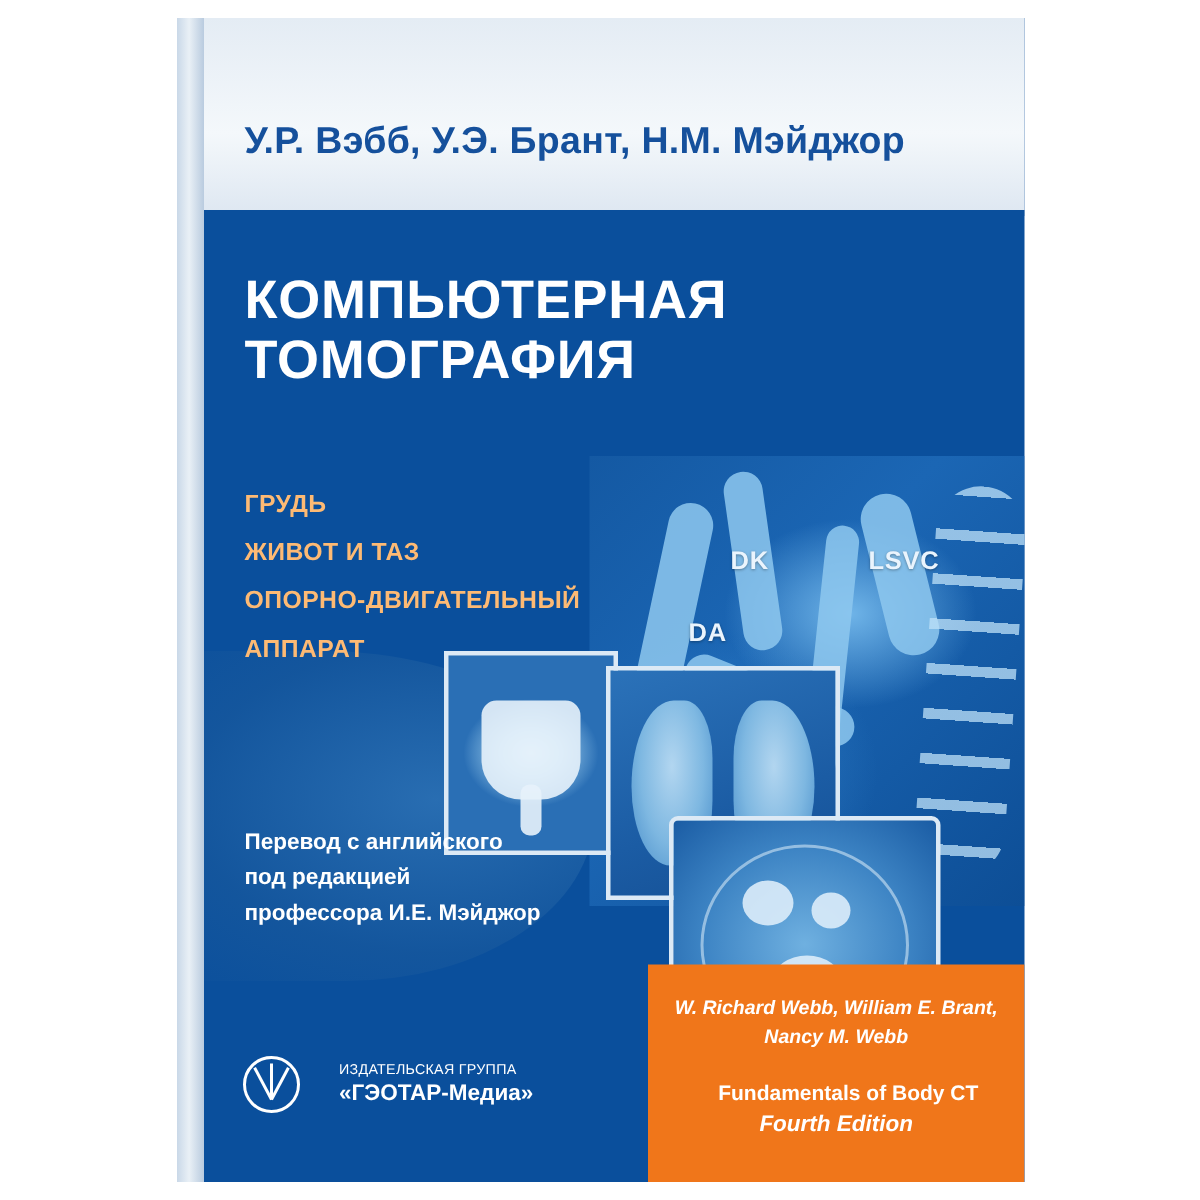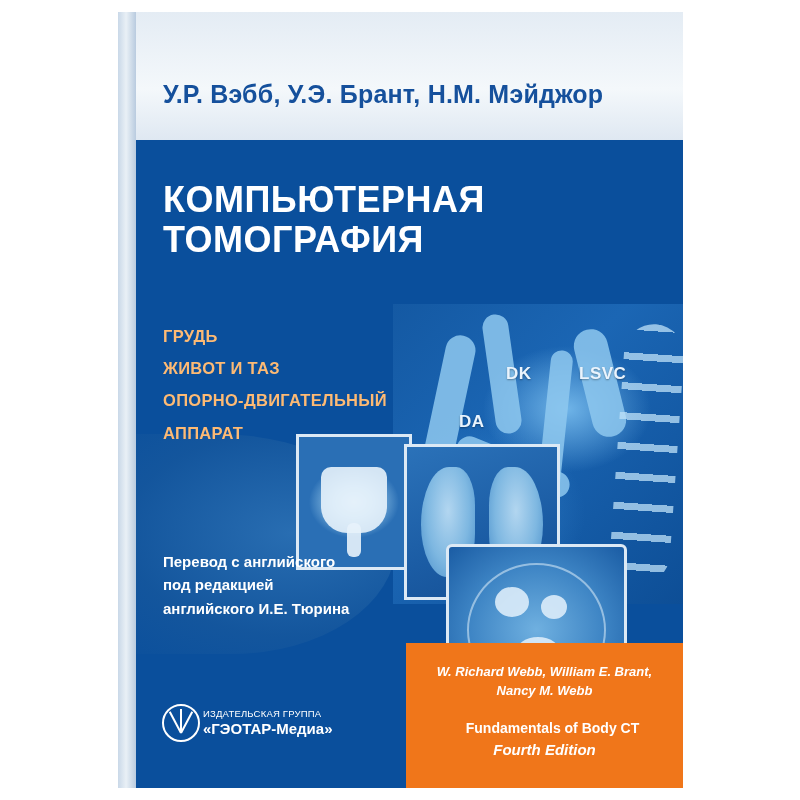--- a/index.html
+++ b/index.html
@@ -124,21 +124,21 @@
     transform: rotate(4deg);
   }
   .ct-label {
     position: absolute;
     color: #eaf4fd;
     font-size: 17px;
     font-weight: bold;
     letter-spacing: 0.5px;
     text-shadow: 0 1px 2px rgba(0,0,0,0.35);
   }
-  .lbl-dk { left: 113px; top: 60px; text-align: center; }
+  .lbl-dk { left: 94px; top: 60px; text-align: center; }
   .lbl-lsvc { left: 186px; top: 60px; }
   .lbl-da { left: 66px; top: 108px; }
 
   
   .ct-spine {
     position: absolute;
     left: 160px;
     top: 290px;
     width: 110px;
     height: 130px;
@@ -255,21 +255,21 @@
     font-size: 15px;
     font-weight: bold;
     line-height: 1.55;
   }
 
   
   .orange-box {
     position: absolute;
     right: 0;
     bottom: 0;
-    width: 277px;
+    width: 251px;
     height: 145px;
     background: #f0761a;
     color: #ffffff;
     text-align: center;
   }
   .orange-box .eng-authors {
     margin-top: 20px;
     font-size: 13px;
     font-style: italic;
     font-weight: bold;
@@ -288,21 +288,21 @@
     font-style: italic;
   }
 
   
   .publisher {
     position: absolute;
     left: 44px;
     bottom: 46px;
     display: flex;
     align-items: center;
-    gap: 3px;
+    gap: 26px;
   }
   .pub-logo {
     width: 34px;
     height: 34px;
     border: 2px solid #ffffff;
     border-radius: 50%;
     position: relative;
   }
   .pub-logo::before,
   .pub-logo::after {
@@ -389,21 +389,21 @@
     <div class="subtitle">
       <div>ГРУДЬ</div>
       <div>ЖИВОТ И ТАЗ</div>
       <div>ОПОРНО-ДВИГАТЕЛЬНЫЙ</div>
       <div>АППАРАТ</div>
     </div>
 
     <div class="translation">
       <div>Перевод с английского</div>
       <div>под редакцией</div>
-      <div>английского И.Е. Тюрина</div>
+      <div>профессора И.Е. Мэйджор</div>
     </div>
 
     <div class="orange-box">
       <div class="eng-authors">
         <div>W. Richard Webb, William E. Brant,</div>
         <div>Nancy M. Webb</div>
       </div>
       <div class="eng-title">Fundamentals of Body CT</div>
       <div class="eng-edition">Fourth Edition</div>
     </div>

